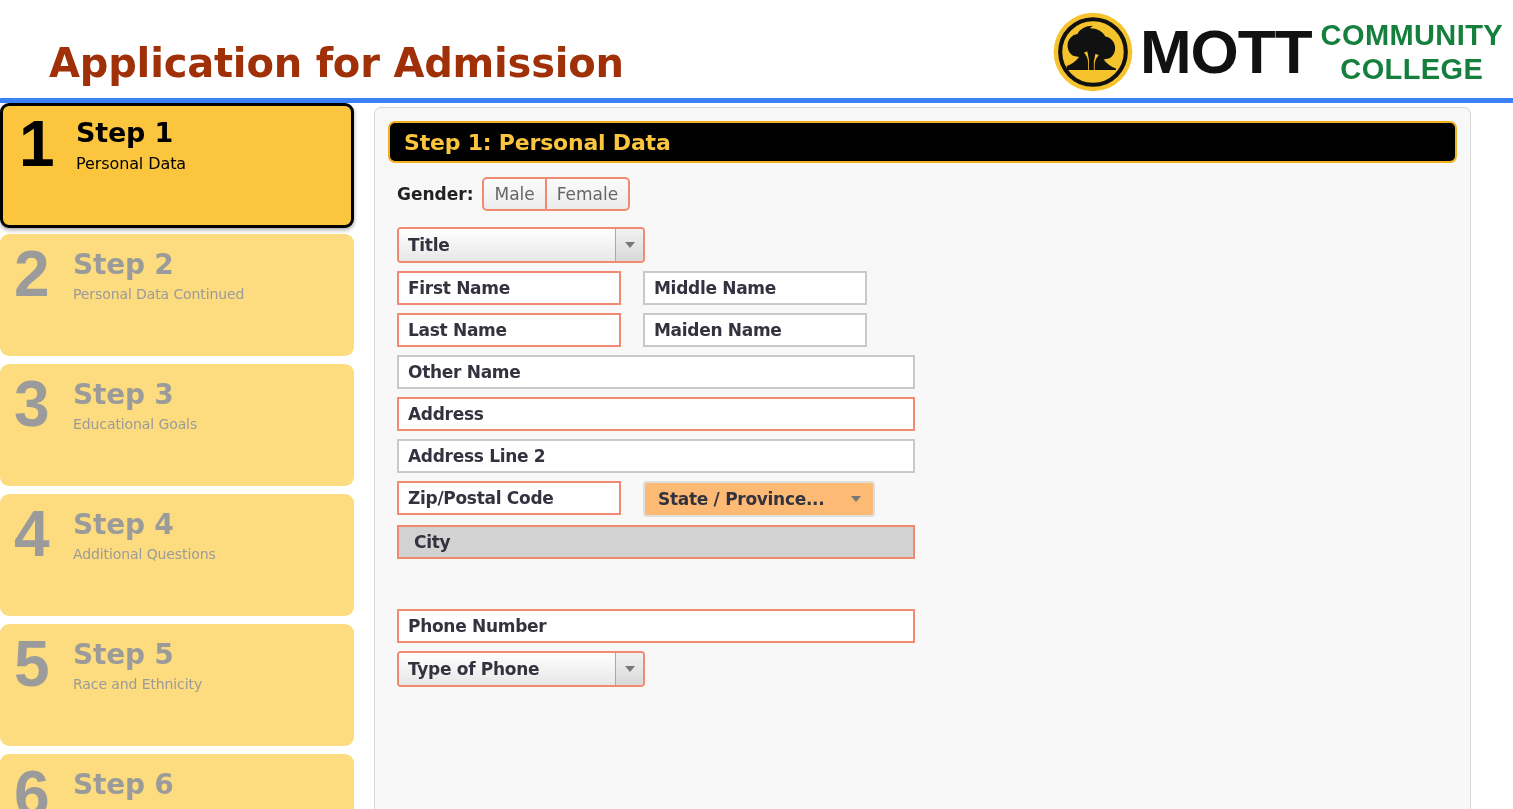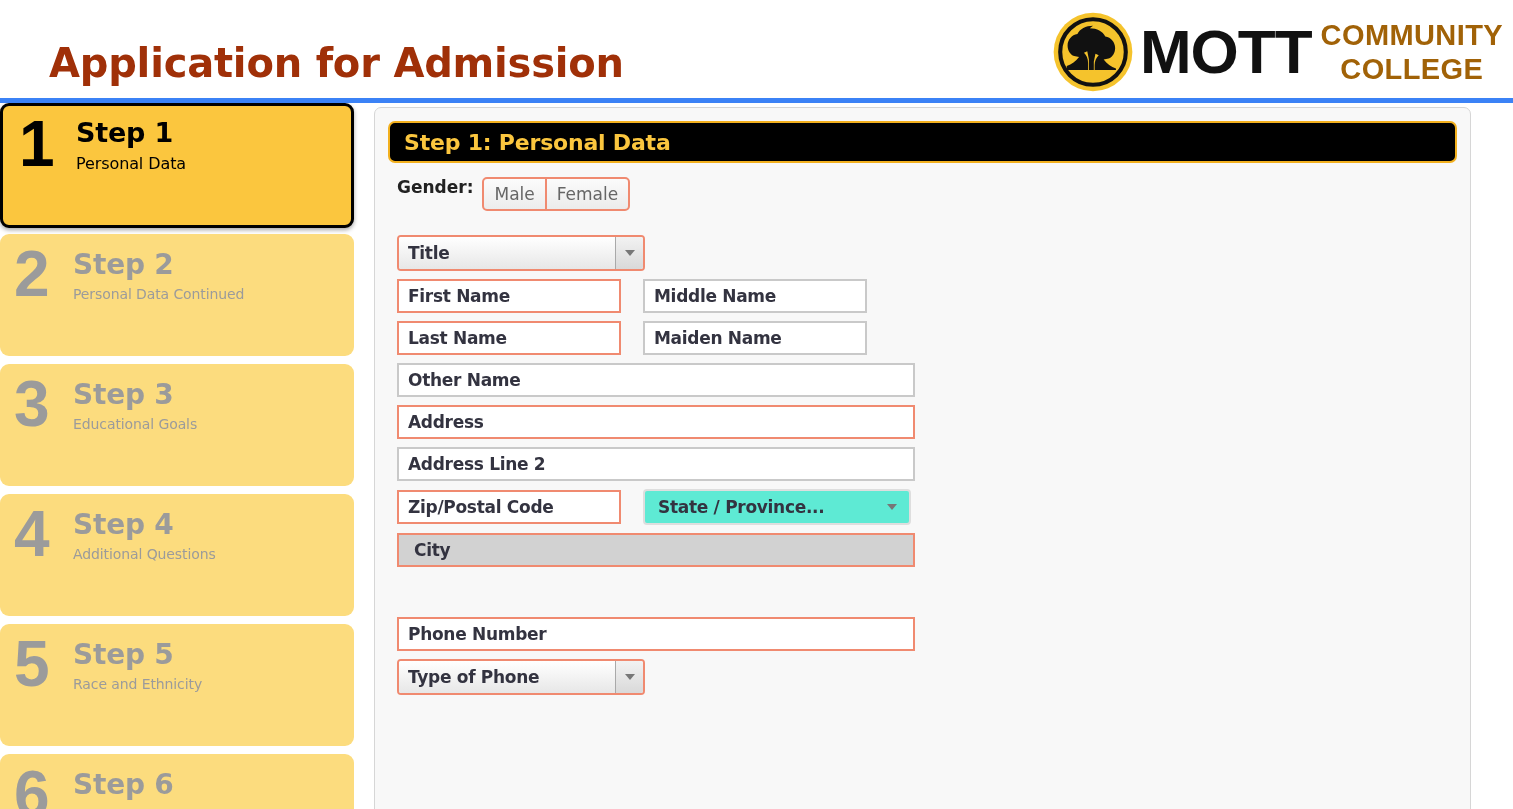--- a/index.html
+++ b/index.html
@@ -50,21 +50,21 @@
   }
   .logo-sub {
     display: flex;
     flex-direction: column;
     margin-left: 9px;
     line-height: 1;
   }
   .logo-sub span {
     font-size: 29px;
     font-weight: bold;
-    color: #a16207;
+    color: #15803d;
     letter-spacing: 0.4px;
     font-family: "Liberation Sans", sans-serif;
   }
   .logo-sub span:last-child { margin-top: 5px; }
 
   
   .body-wrap {
     position: relative;
     width: 1513px;
     height: 706px;
@@ -152,26 +152,26 @@
     padding-left: 14px;
     color: #fbc63e;
     font-size: 22px;
     font-weight: bold;
     letter-spacing: -0.2px;
   }
 
   
   .form-area { padding: 14px 0 0 9px; }
 
-  .row { display: flex; align-items: center; margin-bottom: 8px; }
+  .row { display: flex; align-items: flex-start; margin-bottom: 8px; }
 
   .gender-row {
     display: flex;
-    align-items: flex-start;
-    margin-bottom: 24px;
+    align-items: center;
+    margin-bottom: 16px;
     height: 34px;
   }
   .gender-label {
     font-size: 17px;
     font-weight: bold;
     color: #222222;
     margin-right: 9px;
   }
   .btn-group { display: flex; }
   .gender-btn {
@@ -239,25 +239,25 @@
   }
   .caret {
     width: 0; height: 0;
     border-left: 5px solid transparent;
     border-right: 5px solid transparent;
     border-top: 6px solid #777777;
   }
 
   
   .select-flat {
-    width: 268px;
+    width: 232px;
     height: 36px;
     border: 2px solid #dedede;
     border-radius: 4px;
-    background: #5eead4;
+    background: #fdba74;
     display: flex;
     align-items: center;
     padding: 0 12px 0 13px;
     font-size: 17px;
     font-weight: bold;
     color: #333340;
     letter-spacing: -0.3px;
     justify-content: space-between;
   }
 

